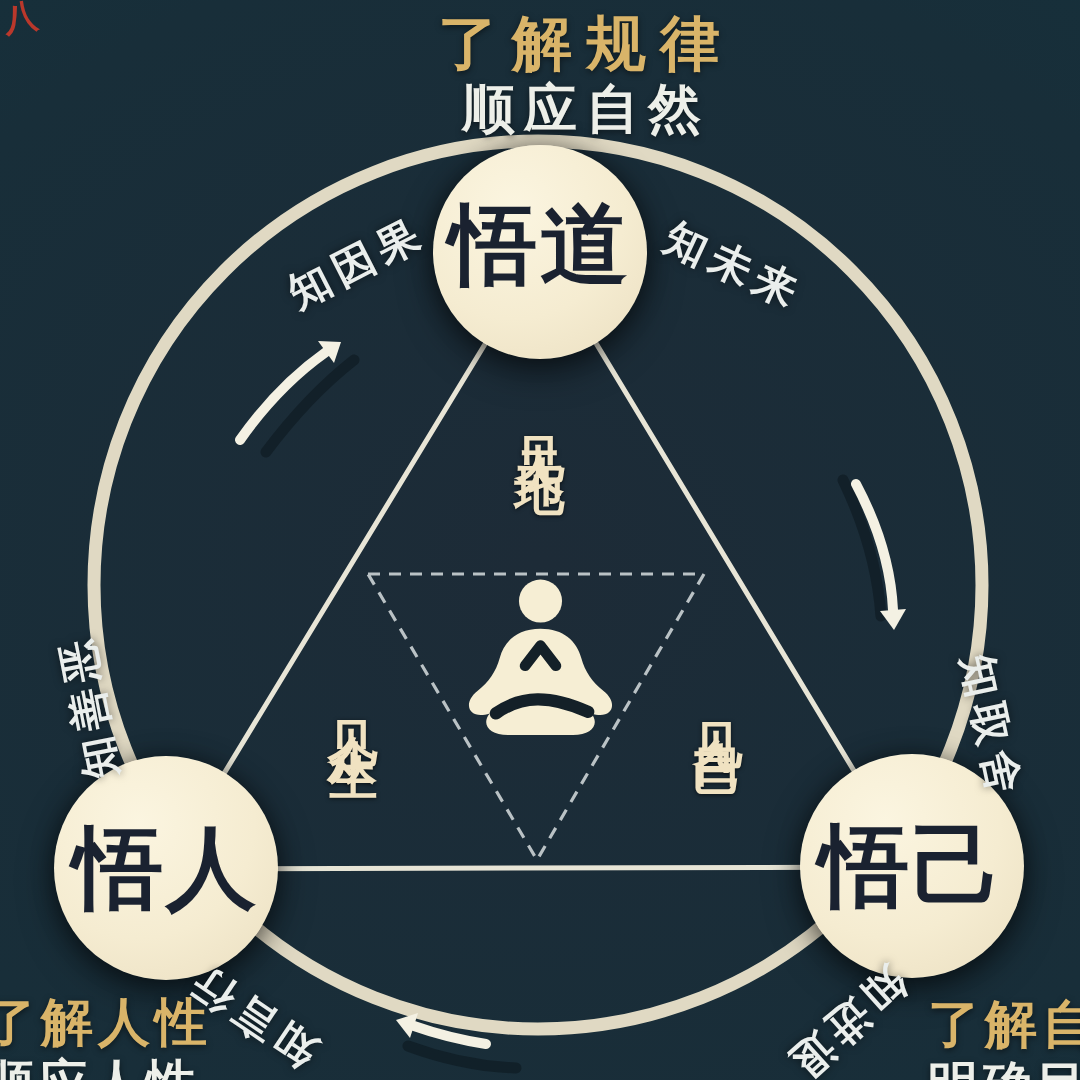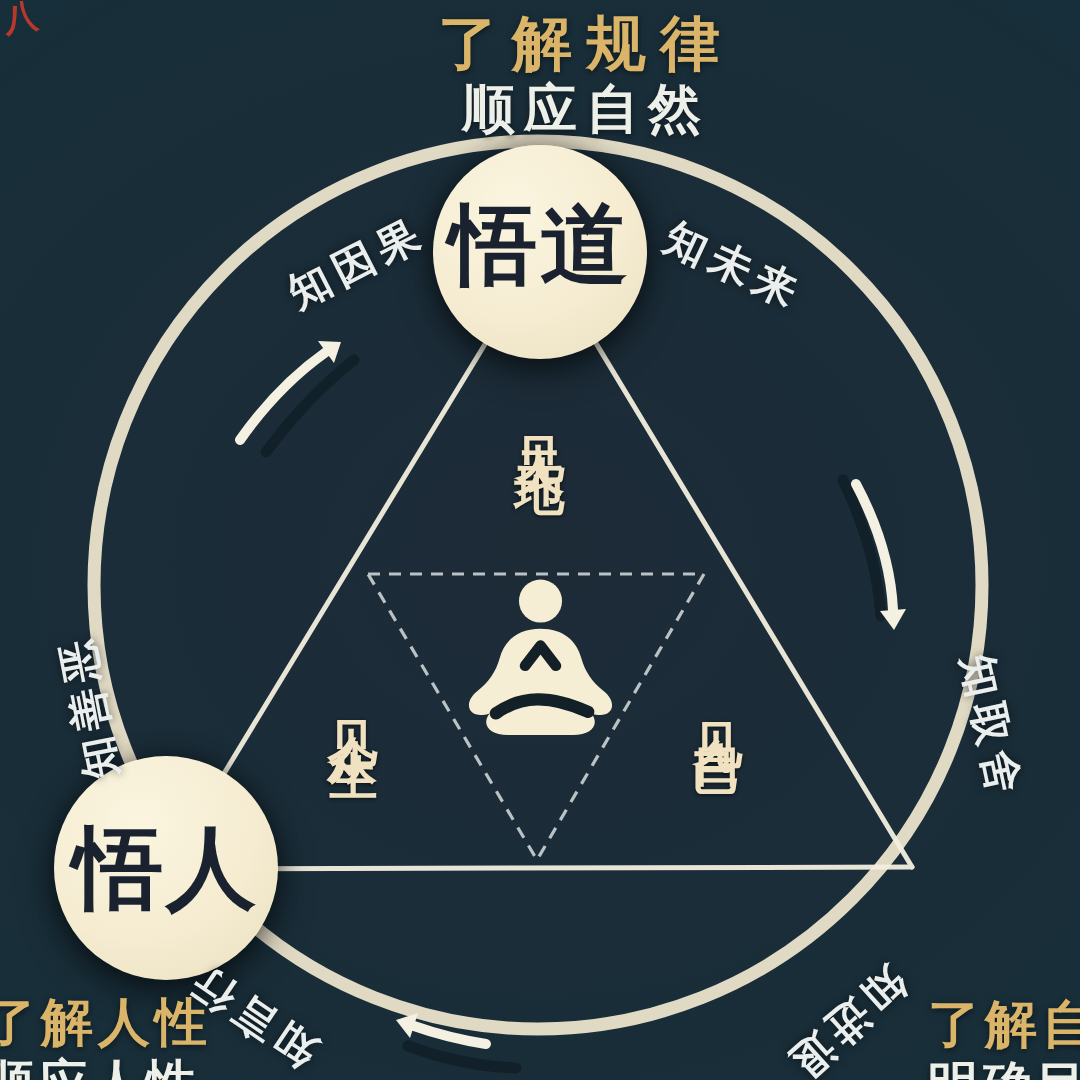--- a/index.html
+++ b/index.html
@@ -92,20 +92,23 @@
     <path d="M50 57 L60 44 L70 57" fill="none" stroke="#142028" stroke-width="7" stroke-linecap="round" stroke-linejoin="round"></path>
     <path d="M31 88 C48 76,66 76,91 87" fill="none" stroke="#142028" stroke-width="8" stroke-linecap="round"></path>
   </svg>
 
   <div class="node node-top">
     <div class="node-label">悟道</div>
   </div>
   <div class="node node-bl">
     <div class="node-label">悟人</div>
   </div>
+  <div class="node node-br">
+    <div class="node-label">悟己</div>
+  </div>
 
   <div class="ring-label" style="left:357px;top:263px;transform:translate(-50%,-50%) rotate(-27deg);">知因果</div>
   <div class="ring-label" style="left:734px;top:266px;transform:translate(-50%,-50%) rotate(25deg);">知未来</div>
   <div class="ring-label" style="left:991px;top:727px;transform:translate(-50%,-50%) rotate(78deg);">知取舍</div>
   <div class="ring-label" style="left:846px;top:1024px;transform:translate(-50%,-50%) rotate(138deg);">知进退</div>
   <div class="ring-label" style="left:252px;top:1016px;transform:translate(-50%,-50%) rotate(-146deg);">知言行</div>
   <div class="ring-label" style="left:89px;top:706px;transform:translate(-50%,-50%) rotate(-101deg);">知善恶</div>
 
   <div class="vlabel vlabel-top">见天地</div>
   <div class="vlabel vlabel-left">见众生</div>

